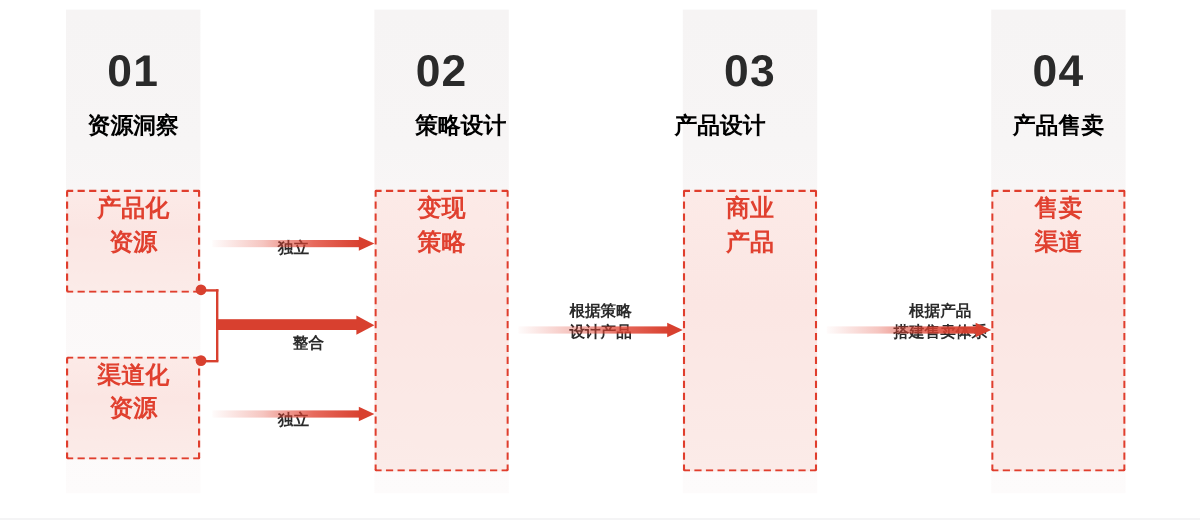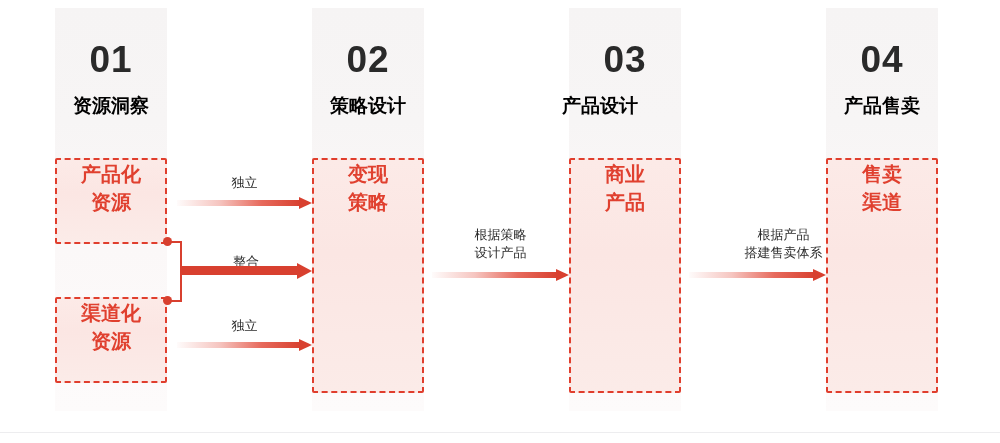--- a/index.html
+++ b/index.html
@@ -106,24 +106,25 @@
     border-top: 8px solid transparent;
     border-bottom: 8px solid transparent;
     border-left: 15px solid #d8402f;
   }
 
   
   .acap {
     position: absolute;
     text-align: center;
     font-size: 13px;
-    font-weight: 400;
+    font-weight: 700;
     color: #2b2b2b;
     line-height: 18px;
     white-space: pre-line;
+    margin-top: 24px;
   }
 
   
   .brk-v {
     position: absolute;
     width: 2px;
     background: #d8402f;
   }
   .brk-h {
     position: absolute;
@@ -154,21 +155,21 @@
 
   <div class="band" style="left:55px"></div>
   <div class="band" style="left:312px"></div>
   <div class="band" style="left:569px"></div>
   <div class="band" style="left:826px"></div>
 
   <div class="col-num" style="left:55px">01</div>
   <div class="col-title" style="left:55px">资源洞察</div>
 
   <div class="col-num" style="left:312px">02</div>
-  <div class="col-title" style="left:312px">策略设计</div>
+  <div class="col-title" style="left:328px">策略设计</div>
 
   <div class="col-num" style="left:569px">03</div>
   <div class="col-title" style="left:544px">产品设计</div>
 
   <div class="col-num" style="left:826px">04</div>
   <div class="col-title" style="left:826px">产品售卖</div>
 
   <div class="dbox" style="left:55px; top:158px; width:112px; height:86px;">
     <div class="dbox-label">产品化
 资源</div>
@@ -199,21 +200,21 @@
   <div class="brk-h" style="left:167px; top:241px; width:15px;"></div>
   <div class="brk-h" style="left:167px; top:300px; width:15px;"></div>
   <div class="brk-v" style="left:180px; top:241px; height:60px;"></div>
 
   <div class="acap" style="left:177px; top:174px; width:135px;">独立</div>
   <div class="arrow fade" style="left:177px; top:198px; width:135px;">
     <div class="shaft"></div>
     <div class="head"></div>
   </div>
 
-  <div class="acap" style="left:180px; top:253px; width:132px;">整合</div>
+  <div class="acap" style="left:180px; top:253px; width:132px;padding-left:11px;">整合</div>
   <div class="arrow solid thick" style="left:180px; top:264px; width:132px;">
     <div class="shaft"></div>
     <div class="head"></div>
   </div>
 
   <div class="acap" style="left:177px; top:317px; width:135px;">独立</div>
   <div class="arrow fade" style="left:177px; top:340px; width:135px;">
     <div class="shaft"></div>
     <div class="head"></div>
   </div>

